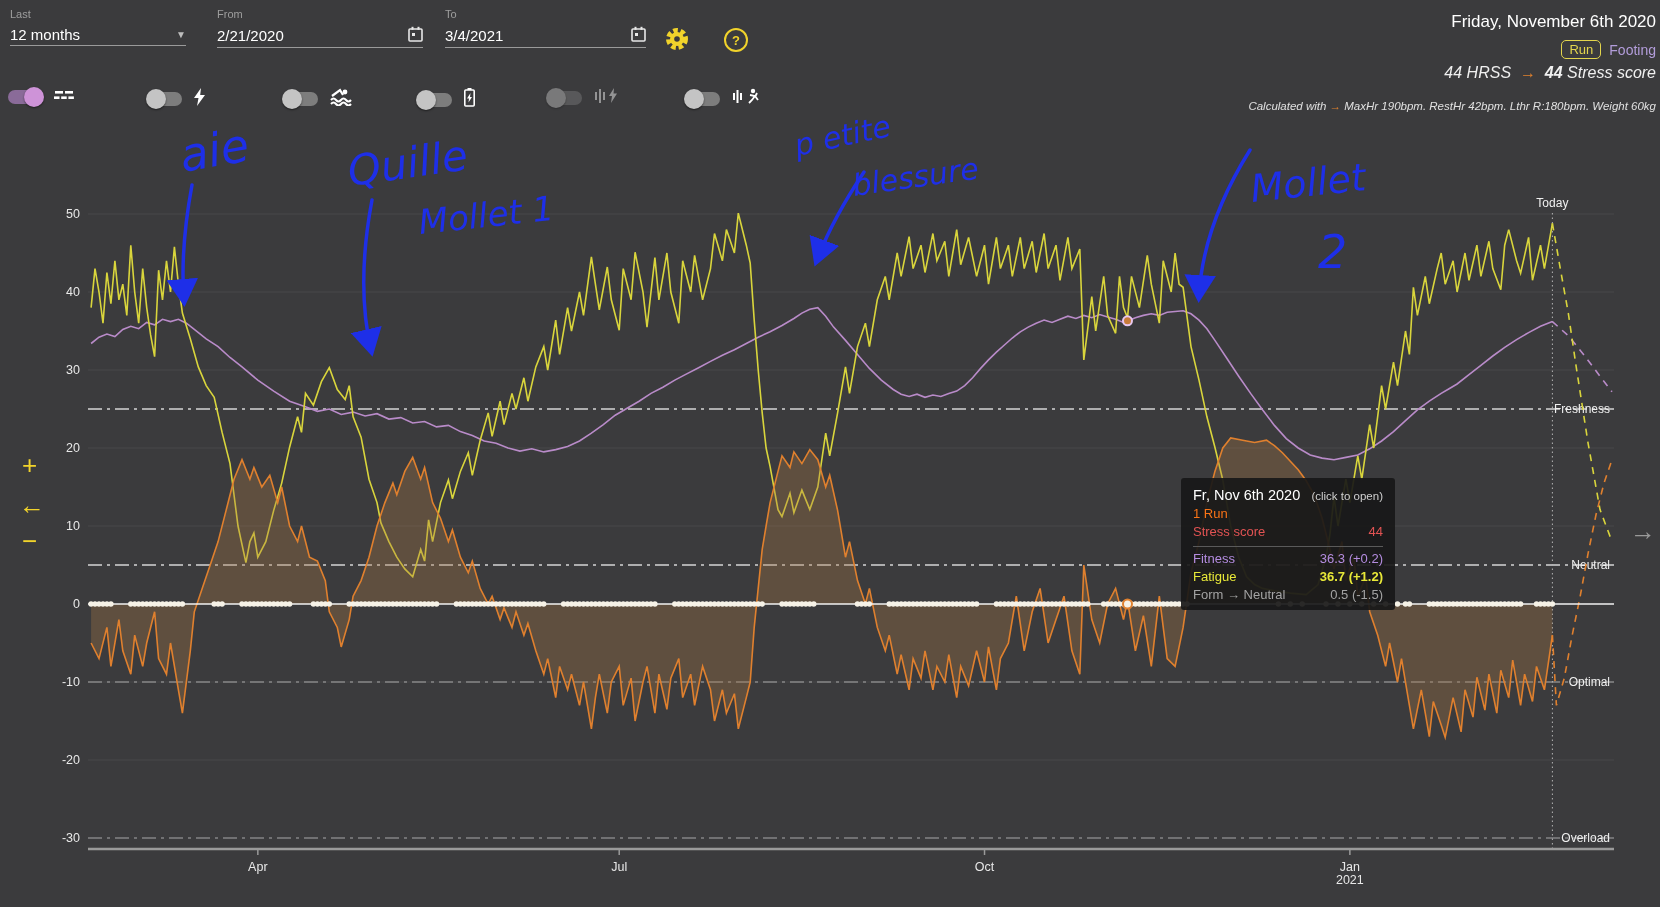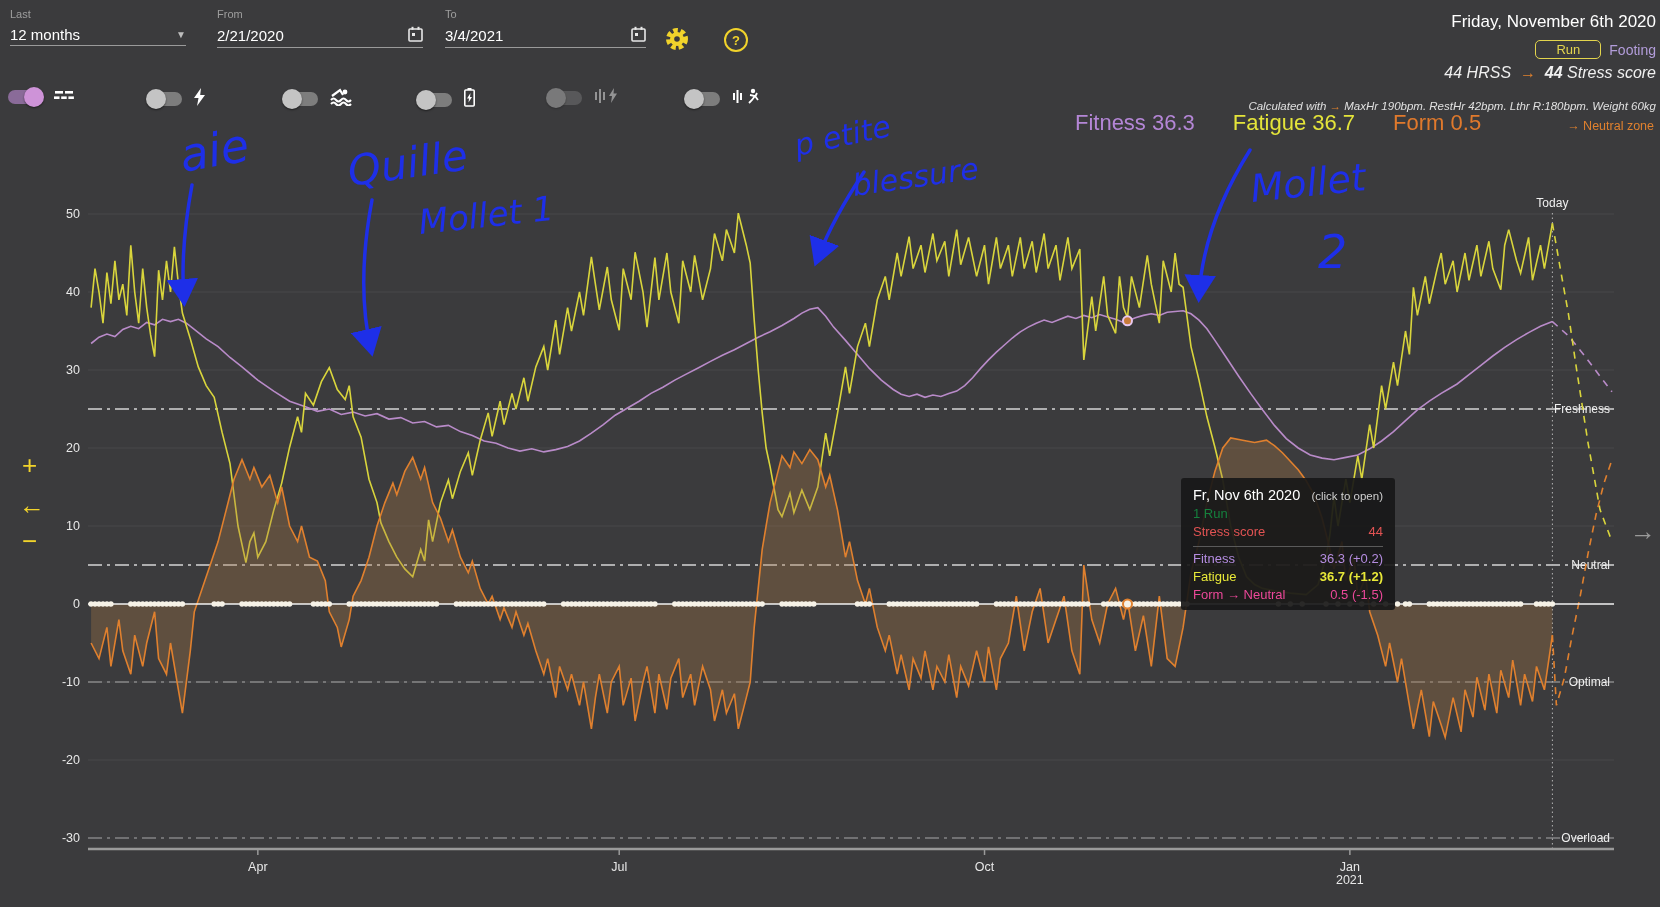--- a/index.html
+++ b/index.html
@@ -17,41 +17,41 @@
   .togrow{position:absolute;top:88px;left:0;width:780px;height:26px;}
   .tog{position:absolute;display:flex;align-items:center;gap:12px;}
   .pill{position:relative;width:34px;height:14px;border-radius:7px;background:#7d7d7d;}
   .pill .knob{position:absolute;top:-3px;left:-2px;width:20px;height:20px;border-radius:50%;background:#c4c4c4;box-shadow:0 1px 2px rgba(0,0,0,.5);}
   .pill.on{background:#8a6b99;}
   .pill.on .knob{left:16px;background:#ce93d8;}
   .tog.dim{opacity:.45;}
   .rhead{position:absolute;right:4px;text-align:right;color:#fff;white-space:nowrap;}
   .rh-date{top:12px;font-size:17px;}
   .rh-act{top:40px;font-size:14px;display:flex;justify-content:flex-end;align-items:center;gap:8px;}
-  .runbadge{border:1.5px solid #e3d54d;border-radius:5px;color:#e3d54d;font-size:13px;padding:1px 20px;}
+  .runbadge{border:1.5px solid #e3d54d;border-radius:5px;color:#e3d54d;font-size:13px;padding:1px 7px;}
   .actname{color:#b39ddb;}
   .rh-hrss{top:64px;font-size:16px;font-style:italic;color:#f0f0f0;text-align:center;}
   .rh-calc{top:100px;font-size:11.5px;font-style:italic;color:#e0e0e0;}
   .oarrow{color:#e0812e;font-weight:bold;font-style:normal;}
   .legend{position:absolute;top:110px;right:6px;display:flex;align-items:baseline;gap:38px;white-space:nowrap;}
   .legend .litem{font-size:22px;}
   .lfit{color:#b486d6;} .lfat{color:#e4e43a;} .lform{color:#e0792c;}
   .lzone{font-size:12.5px;color:#e0812e;margin-left:48px;}
   .navbtn{position:absolute;color:#f1d32b;font-size:26px;cursor:pointer;line-height:1;}
   .navbtn.gray{color:#9a9a9a;}
   .tooltip{position:absolute;left:1181px;top:478px;width:214px;background:rgba(24,24,24,.92);
     border-radius:3px;padding:9px 12px 8px 12px;font-size:13px;box-sizing:border-box;z-index:5;}
   .tt-head{display:flex;justify-content:space-between;align-items:baseline;}
   .tt-date{color:#fff;font-size:14.5px;}
   .tt-hint{color:#cfcfcf;font-size:11.5px;}
-  .tt-acts{color:#15803d;margin-top:3px;}
+  .tt-acts{color:#f97316;margin-top:3px;}
   .tt-row{display:flex;justify-content:space-between;margin-top:3px;}
   .tt-stress{color:#e25353;}
   .tt-div{border-top:1px solid #5a5a5a;margin:7px 0 4px 0;}
-  .tt-fit{color:#b48ce0;} .tt-fat{color:#e8e838;} .tt-fat .v{font-weight:bold;} .tt-form{color:#ec4899;}
+  .tt-fit{color:#b48ce0;} .tt-fat{color:#e8e838;} .tt-fat .v{font-weight:bold;} .tt-form{color:#a3a3a3;}
 </style>
 </head>
 <body>
 
 <div id="app">
 
   <svg id="chart" width="1660" height="907">
       <defs>
         <marker id="ah" markerWidth="9" markerHeight="9" refX="6" refY="4.5" orient="auto">
           <path d="M0,0 L8,4.5 L0,9 z" fill="#1e2fe8"></path>
@@ -487,26 +487,20 @@
     <span class="runbadge">Run</span>
     <span class="actname">Footing</span>
   </div>
   <div class="rhead rh-hrss">
     <span>44 HRSS</span>&nbsp;&nbsp;<span class="oarrow">→</span>&nbsp;&nbsp;<b>44</b><span> Stress score</span>
   </div>
   <div class="rhead rh-calc">
     <span>Calculated with </span><span class="oarrow">→</span><span> MaxHr 190bpm. RestHr 42bpm. Lthr R:180bpm. Weight 60kg</span>
   </div>
 
-  <div class="legend">
-    <span class="litem lfit">Fitness 36.3</span>
-    <span class="litem lfat">Fatigue 36.7</span>
-    <span class="litem lform">Form 0.5</span>
-    <span class="lzone"><b>→</b><span> Neutral zone</span></span>
-  </div>
 
   <div class="navbtn" style="left:22px;top:452px;">+</div>
   <div class="navbtn" style="left:19px;top:492px;">←</div>
   <div class="navbtn" style="left:22px;top:528px;">−</div>
   <div class="navbtn gray" style="left:1630px;top:518px;">→</div>
 
   <div class="tooltip">
     <div class="tt-head">
       <span class="tt-date">Fr, Nov 6th 2020</span>
       <span class="tt-hint">(click to open)</span>

